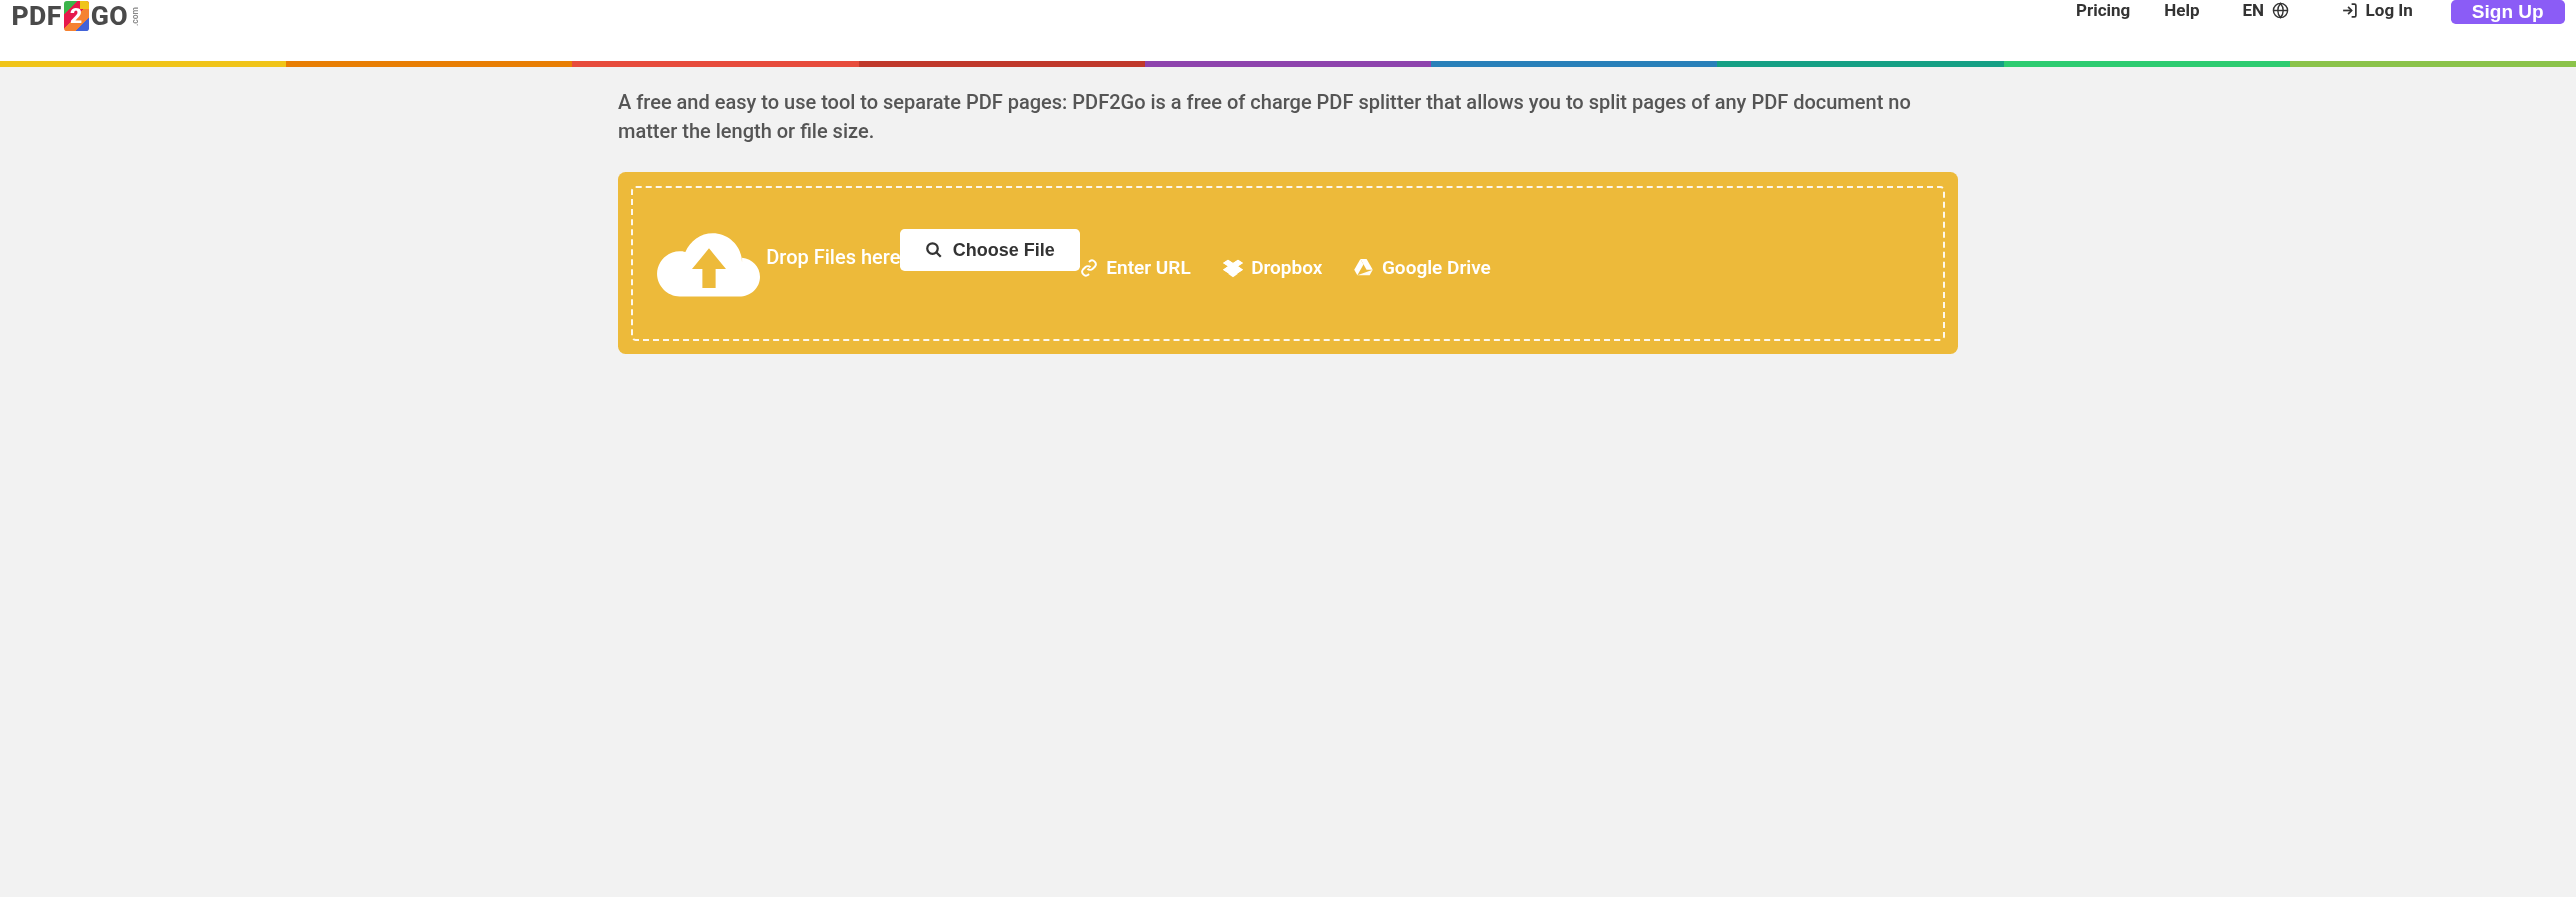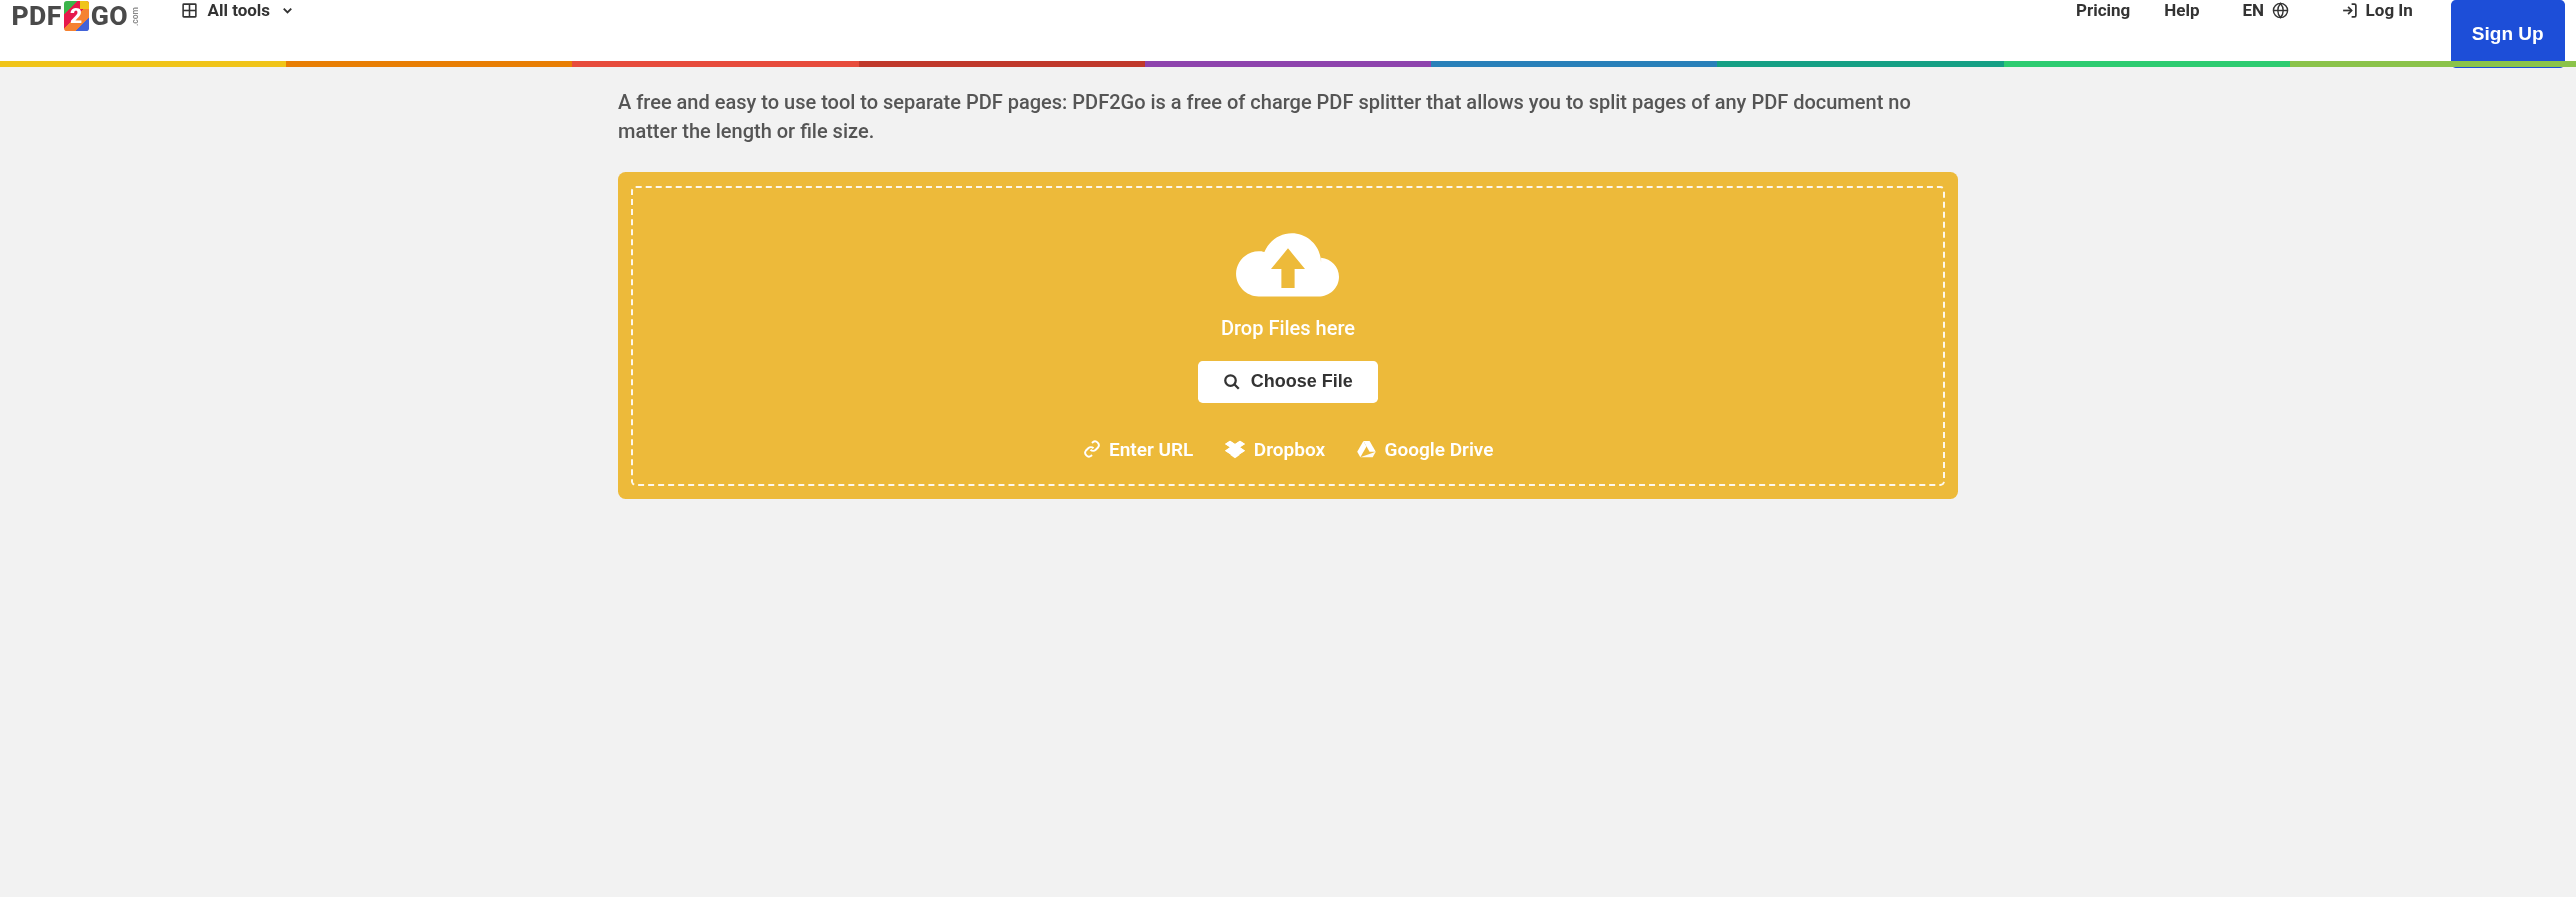--- a/index.html
+++ b/index.html
@@ -119,27 +119,27 @@
       cursor: pointer;
       gap: 7.6px;
     }
 
     .signup-wrap {
       display: flex;
       align-items: center;
       padding: 0 11.4px;
     }
     .signup-btn {
-      background: #1d4ed8;
+      background: #8b5cf6;
       color: #fff;
       font-weight: 700;
       font-size: 19px;
       border: none;
       border-radius: 4.7px;
-      padding: 23px 21px;
+      padding: 1px 21px;
       cursor: pointer;
     }
 
     
     .rainbow {
       height: 5.7px;
       display: flex;
       width: 100%;
     }
     .rainbow > div { flex: 1; }
@@ -179,21 +179,21 @@
     .dropzone {
       background: #edba3a;
       border-radius: 7.6px;
       padding: 13.3px;
     }
     .dropzone-inner {
       border: 2.4px dashed rgba(255,255,255,0.9);
       border-radius: 4.7px;
       padding: 32px 19px 23px 19px;
       display: flex;
-      flex-direction: column;
+      flex-direction: row;
       align-items: center;
       color: #fff;
     }
 
     .cloud-icon {
       width: 114px;
       height: 85px;
       margin-bottom: 11.4px;
     }
 
@@ -241,31 +241,20 @@
   <div class="logo">
     <span class="logo-text1">PDF</span>
     <span class="logo-box">
       <span class="logo-ear"></span>
       <span class="logo-two">2</span>
     </span>
     <span class="logo-text2">GO</span>
     <span class="logo-com">.com</span>
   </div>
   <div class="vr"></div>
-  <div class="nav-item">
-    <svg class="icon grid-icon" width="17" height="17" viewBox="0 0 24 24" fill="none" stroke="currentColor" stroke-width="2.2">
-      <rect x="3" y="3" width="18" height="18" rx="1"></rect>
-      <line x1="12" y1="3" x2="12" y2="21"></line>
-      <line x1="3" y1="12" x2="21" y2="12"></line>
-    </svg>
-    <span>All tools</span>
-    <svg class="icon chevron-icon" width="15" height="15" viewBox="0 0 24 24" fill="none" stroke="currentColor" stroke-width="3">
-      <polyline points="6 9 12 15 18 9"></polyline>
-    </svg>
-  </div>
   <div class="vr"></div>
 
   <div class="spacer"></div>
 
   <div class="nav-text">
     <span>Pricing</span>
   </div>
   <div class="nav-text">
     <span>Help</span>
   </div>

